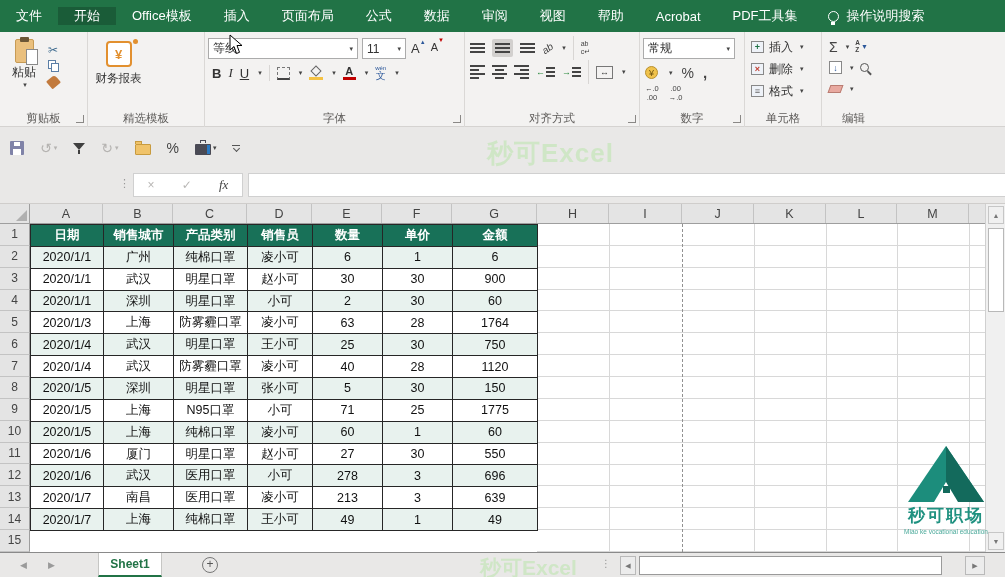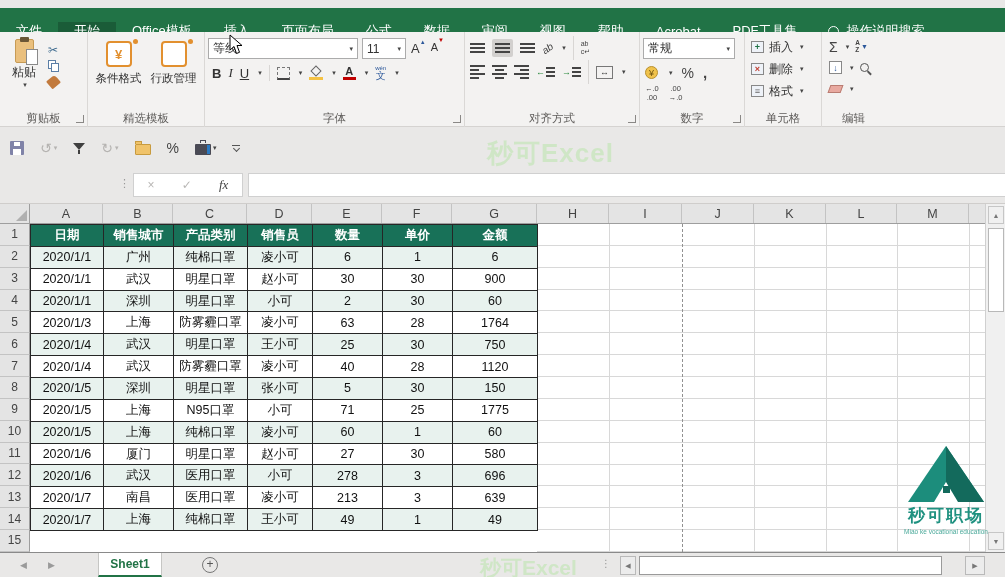--- a/index.html
+++ b/index.html
@@ -4,21 +4,21 @@
 <style>
   * { margin:0; padding:0; box-sizing:border-box; }
   html,body { background:#fff; }
   .page {
     position:relative; width:1005px; height:577px; overflow:hidden;
     font-family:"Liberation Sans","DejaVu Sans",sans-serif; color:#333;
     background:#e9e8e7; user-select:none;
   }
   
   .tabbar { position:absolute; top:0; left:0; width:100%; height:32px;
-    background:var(--tab-green,#217346); display:flex; align-items:flex-end; color:#fff;margin-top:8px; }
+    background:var(--tab-green,#217346); display:flex; align-items:center; color:#fff; }
   .tab { display:flex; align-items:center; padding:0 16px; font-size:13px; cursor:pointer; }
   .tab.active { background:var(--tab-active,#1a5c38); }
   .search-tab { display:flex; align-items:center; gap:8px; padding:0 14px; font-size:13px; }
   .ic-bulb { position:relative; width:11px; height:11px; border:1.5px solid #fff; border-radius:50%; }
   .ic-bulb i { position:absolute; left:2.5px; bottom:-4px; width:4px; height:3px; background:#fff; }
   
   .ribbon { position:absolute; top:32px; left:0; width:100%; height:95px;
     background:#f3f2f1; border-bottom:1px solid #d5d3d1; display:flex; }
   .rgroup { position:relative; height:95px; border-right:1px solid #dad8d6; padding:4px 3px 16px; }
   .glabel { position:absolute; bottom:1px; left:0; right:0; text-align:center; font-size:11.5px; color:#5f5d5b; }
@@ -229,28 +229,21 @@
       </div>
       <div class="glabel">剪贴板</div>
       <span class="launcher"></span>
     </div>
 
     <div class="rgroup" style="width:117px">
       <div class="row">
         <div class="tmpl">
           <span class="dot"></span>
           <span class="tic">¥</span>
-          <span class="tlabel">条件格式</span>
-        </div>
-        <div class="tmpl">
-          <span class="dot"></span>
-          <span class="tic">
-            <span class="person"><span class="h"></span><span class="b"></span></span>
-          </span>
-          <span class="tlabel">行政管理</span>
+          <span class="tlabel">财务报表</span>
         </div>
       </div>
       <div class="glabel">精选模板</div>
     </div>
 
     <div class="rgroup" style="width:260px">
       <div class="row" style="margin-top:2px">
         <div class="fsel" style="width:150px">
           <span>等线</span>
           <span class="dd">▾</span>
@@ -625,21 +618,21 @@
             <td>1</td>
             <td>60</td>
           </tr>
           <tr>
             <td>2020/1/6</td>
             <td>厦门</td>
             <td>明星口罩</td>
             <td>赵小可</td>
             <td>27</td>
             <td>30</td>
-            <td>580</td>
+            <td>550</td>
           </tr>
           <tr>
             <td>2020/1/6</td>
             <td>武汉</td>
             <td>医用口罩</td>
             <td>小可</td>
             <td>278</td>
             <td>3</td>
             <td>696</td>
           </tr>

